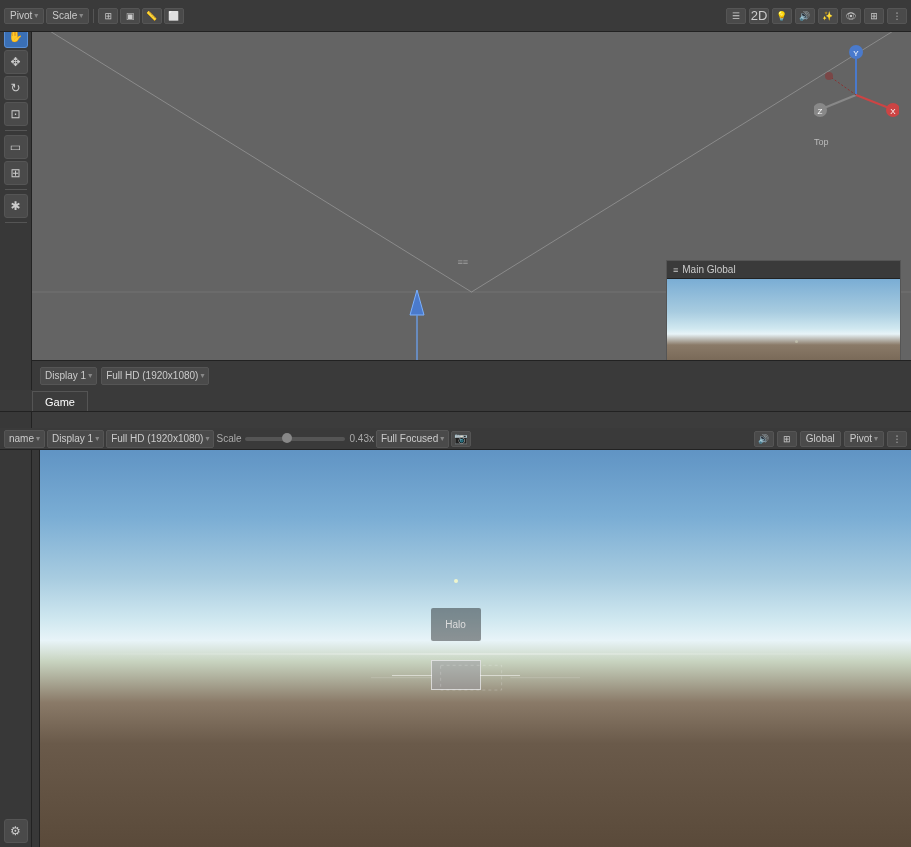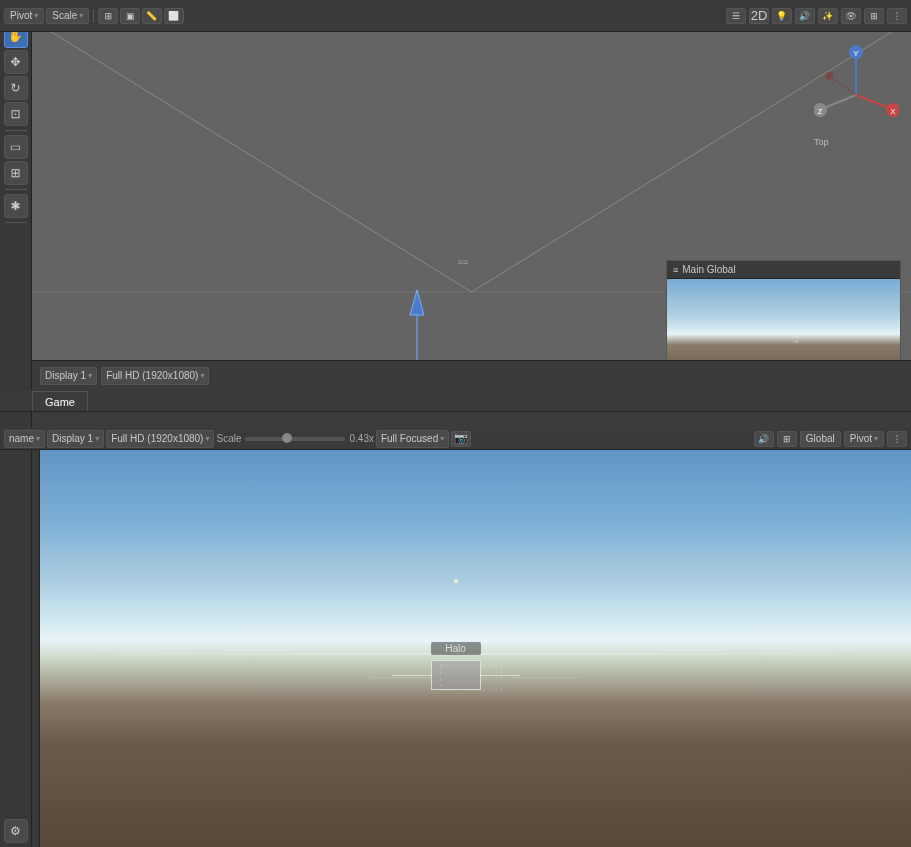--- a/index.html
+++ b/index.html
@@ -299,23 +299,23 @@
     .halo-object {
       position: absolute;
       bottom: 38%;
       left: 50%;
       transform: translateX(-50%);
     }
     .halo-label {
       text-align: center;
       font-size: 10px;
       color: #ddd;
-      margin-bottom: 5px;
+      margin-bottom: 19px;
       background: rgba(0,0,0,0.4);
-      padding: 1px 4px;
+      padding: 11px 4px;
       border-radius: 2px;
     }
     .halo-box {
       width: 50px;
       height: 30px;
       border: 1px solid rgba(255,255,255,0.6);
       background: rgba(150,150,160,0.5);
       position: relative;
     }
     .halo-line-left {

